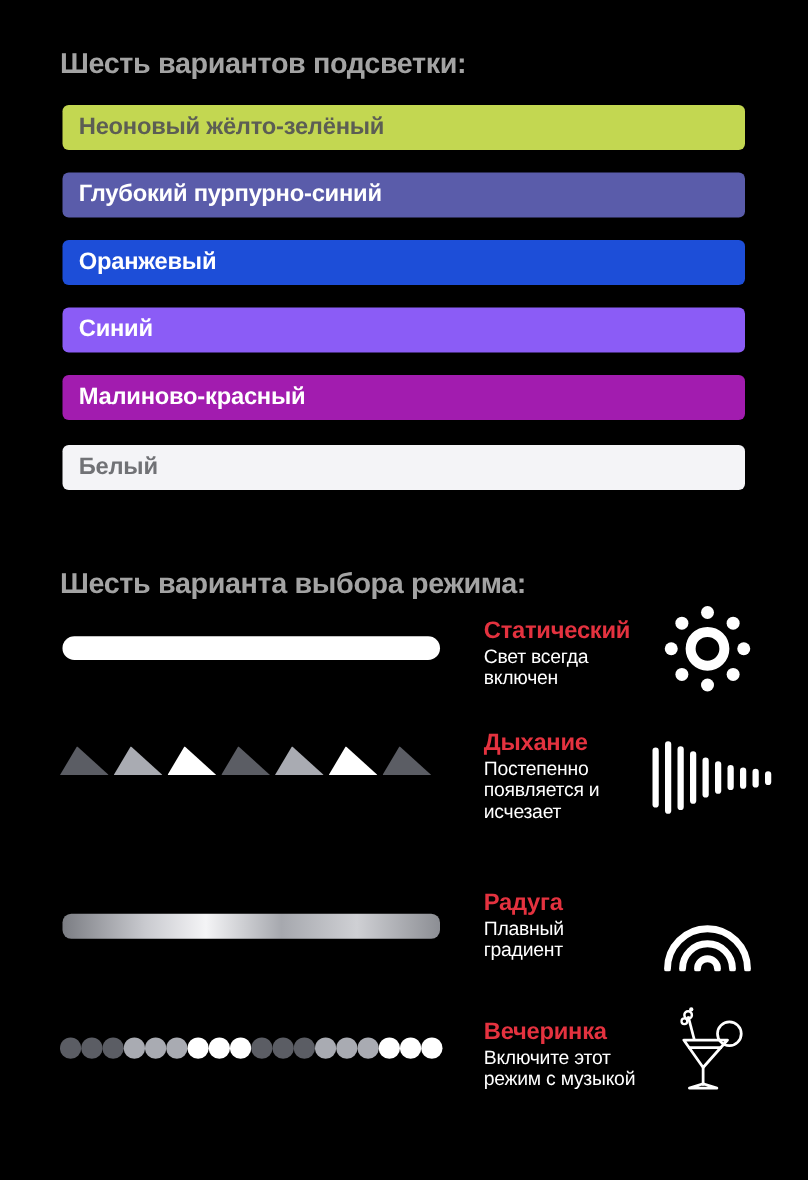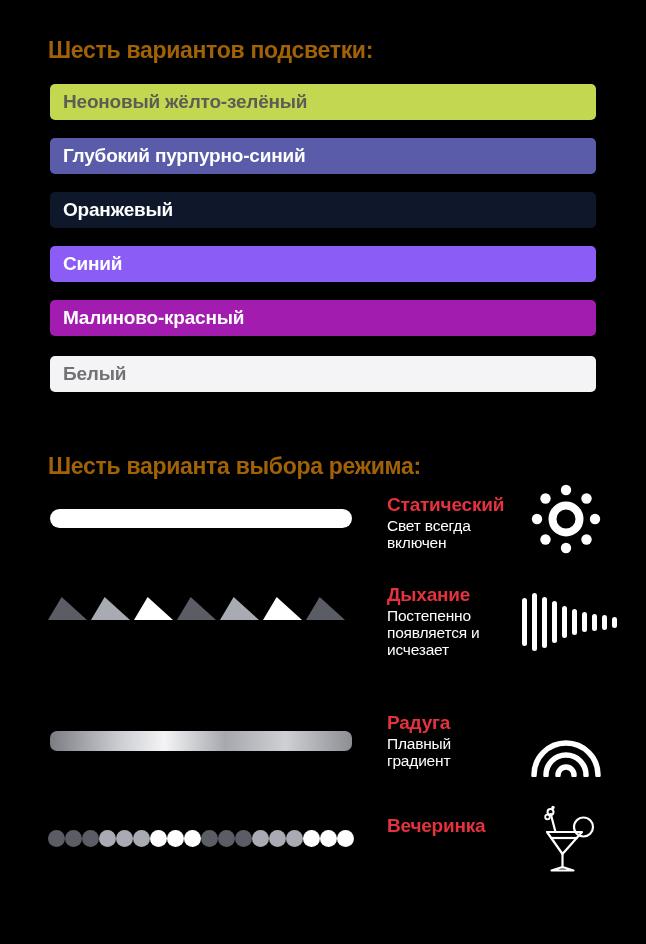--- a/index.html
+++ b/index.html
@@ -6,21 +6,21 @@
   body{
     width:646px;height:944px;
     background:var(--background,#000);
     font-family:"Liberation Sans","DejaVu Sans",sans-serif;
     overflow:hidden;position:relative;
   }
   .page{position:absolute;inset:0;width:646px;height:944px;}
 
   .sec-title{
     position:absolute;left:48px;margin:0;
-    color:#a16207;font-size:23px;font-weight:bold;letter-spacing:-0.3px;
+    color:#a3a3a3;font-size:23px;font-weight:bold;letter-spacing:-0.3px;
     white-space:nowrap;
   }
 
   .color-bar{
     position:absolute;left:50px;width:546px;height:36px;
     border-radius:5px;display:flex;align-items:center;
   }
   .bar-label{
     font-size:19px;font-weight:bold;padding-left:13px;
     letter-spacing:-0.2px;white-space:nowrap;
@@ -61,21 +61,21 @@
 <div class="page">
 
   <h1 class="sec-title" style="top:37px">Шесть вариантов подсветки:</h1>
 
   <div class="color-bar" style="top: 84px; background: rgb(195, 215, 81); color: rgb(92, 94, 84);">
     <span class="bar-label">Неоновый жёлто-зелёный</span>
   </div>
   <div class="color-bar" style="top: 138px; background: rgb(90, 92, 170); color: rgb(255, 255, 255);">
     <span class="bar-label">Глубокий пурпурно-синий</span>
   </div>
-  <div class="color-bar" style="top: 192px; background: #0f172a; color: rgb(255, 255, 255);">
+  <div class="color-bar" style="top: 192px; background: #1d4ed8; color: rgb(255, 255, 255);">
     <span class="bar-label">Оранжевый</span>
   </div>
   <div class="color-bar" style="top: 246px; background: #8b5cf6; color: rgb(255, 255, 255);">
     <span class="bar-label">Синий</span>
   </div>
   <div class="color-bar" style="top: 300px; background: #a21caf; color: rgb(255, 255, 255);">
     <span class="bar-label">Малиново-красный</span>
   </div>
   <div class="color-bar" style="top: 356px; background: rgb(244, 244, 247); color: rgb(113, 114, 118);">
     <span class="bar-label">Белый</span>
@@ -155,20 +155,24 @@
       <div class="dot shade-dark"></div>
       <div class="dot shade-dark"></div>
       <div class="dot shade-light"></div>
       <div class="dot shade-light"></div>
       <div class="dot shade-light"></div>
       <div class="dot shade-white"></div>
       <div class="dot shade-white"></div>
       <div class="dot shade-white"></div>
     </div>
   <div class="mode-name" style="top:815px">Вечеринка</div>
+  <div class="mode-desc" style="top:838px">
+    <div class="dline">Включите этот</div>
+    <div class="dline">режим с музыкой</div>
+  </div>
   <svg class="icon-svg" style="left:544px;top:804px" width="54" height="72" viewBox="0 0 54 72">
     <circle cx="39.5" cy="23" r="9.5" fill="none" stroke="#fff" stroke-width="2.2"></circle>
     <path d="M3 28 L38 28 L18.5 50 Z" fill="none" stroke="#fff" stroke-width="2.2" stroke-linejoin="round"></path>
     <path d="M6.5 34 L33.5 34" fill="none" stroke="#fff" stroke-width="2.2"></path>
     <path d="M18.5 50 L18.5 64.5" fill="none" stroke="#fff" stroke-width="2.2"></path>
     <path d="M7.5 66.5 L29.5 66.5 L18.5 63 Z" fill="none" stroke="#fff" stroke-width="2.2" stroke-linejoin="round"></path>
     <path d="M11.5 28 L6.5 9" fill="none" stroke="#fff" stroke-width="2.2"></path>
     <circle cx="6.5" cy="8" r="3" fill="none" stroke="#fff" stroke-width="2"></circle>
     <circle cx="3.5" cy="13" r="2.3" fill="none" stroke="#fff" stroke-width="1.8"></circle>
     <circle cx="9" cy="3.5" r="1.7" fill="#fff"></circle>

